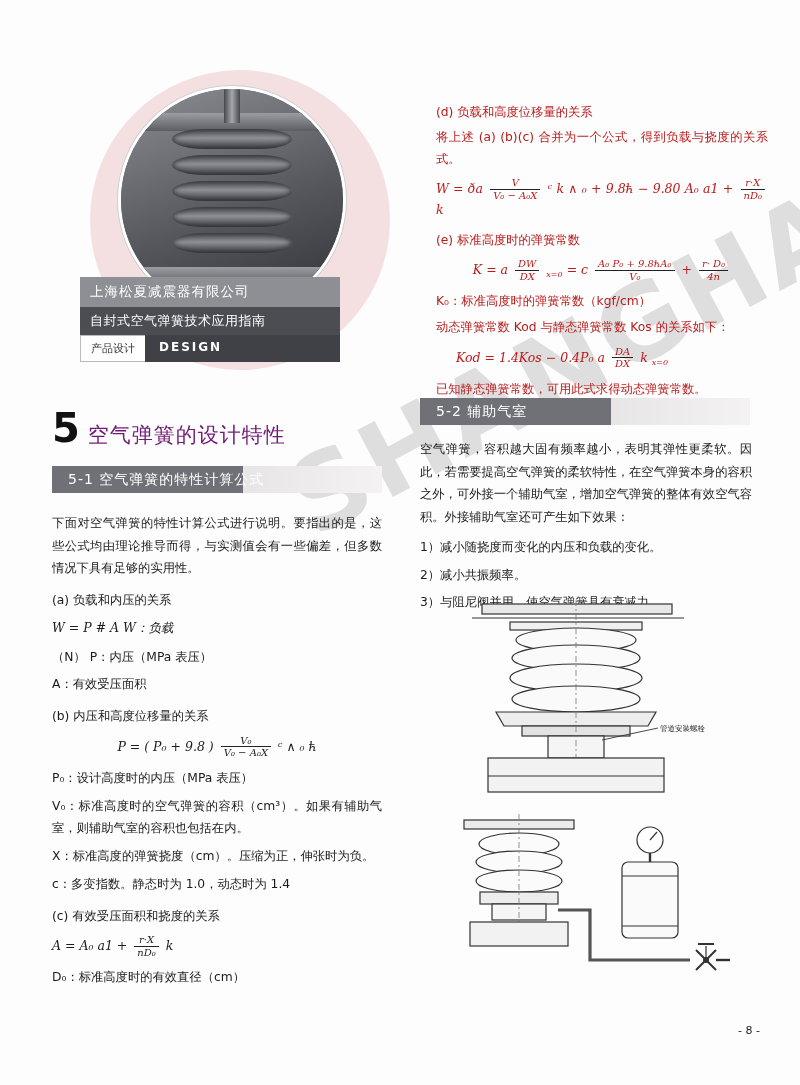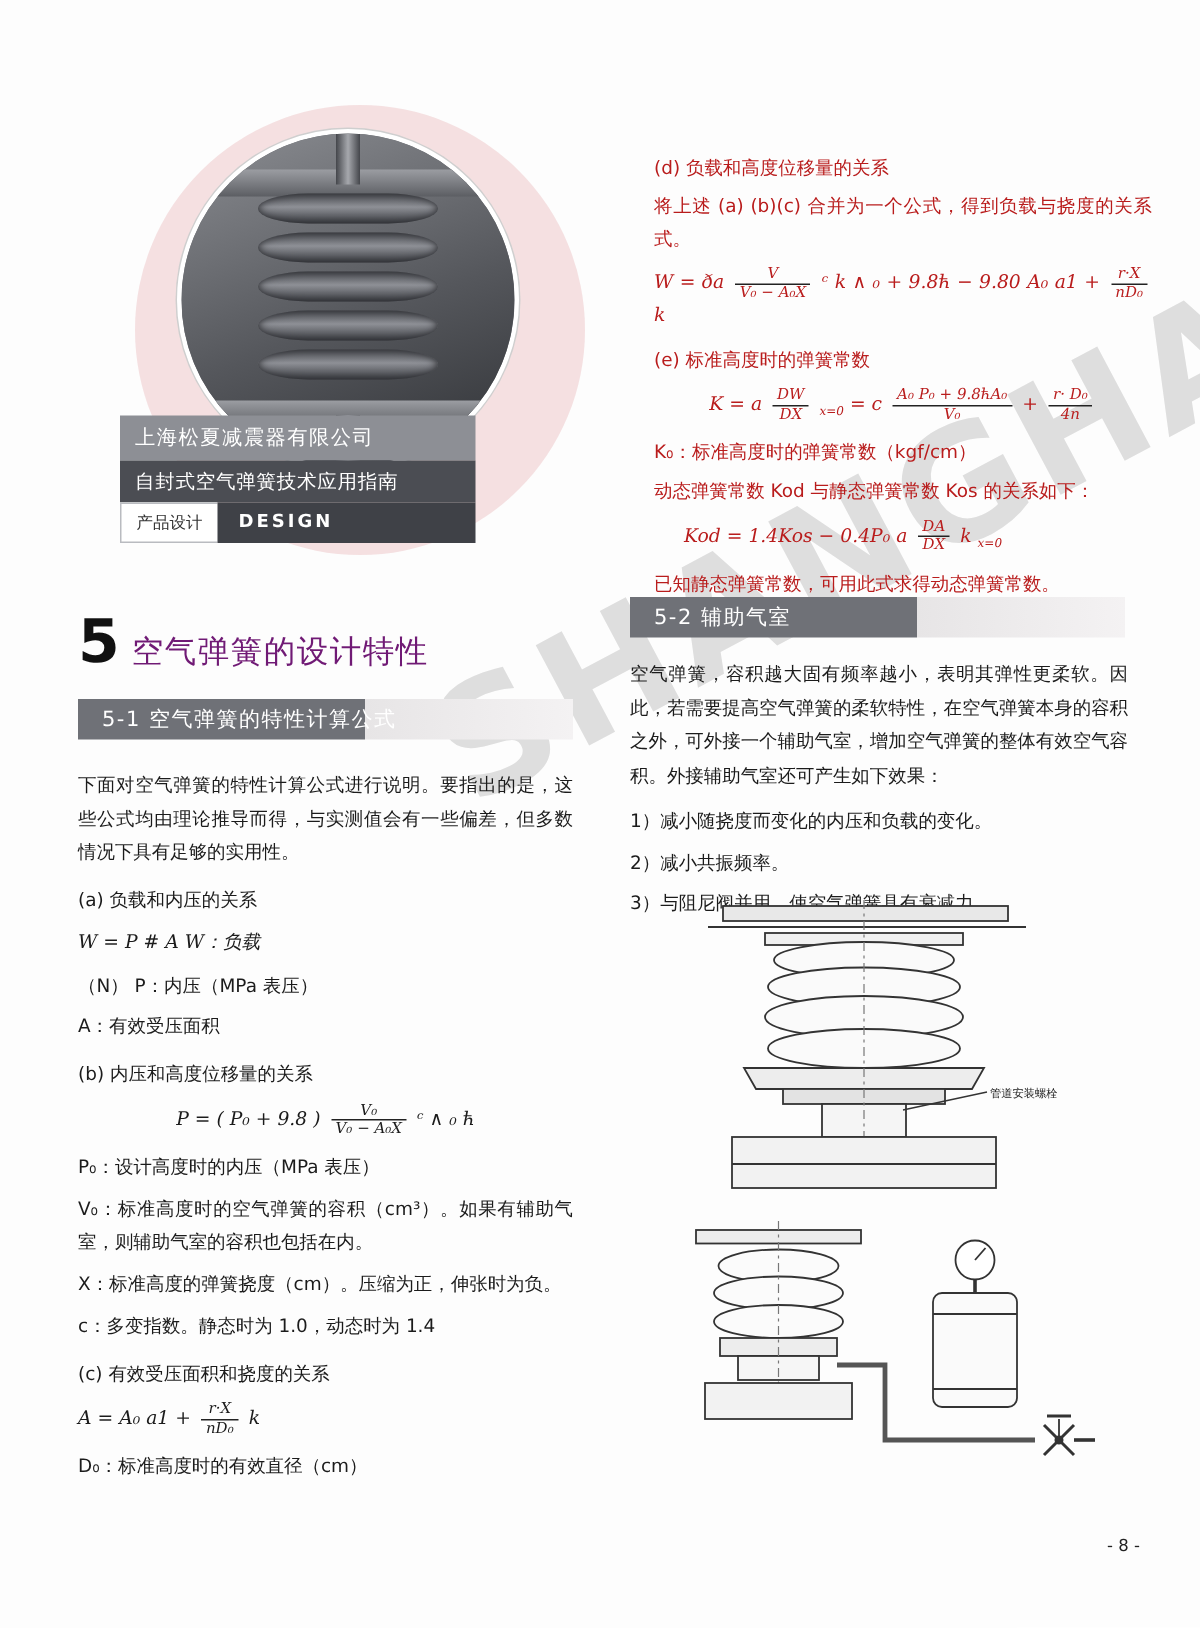--- a/index.html
+++ b/index.html
@@ -65,21 +65,21 @@
     position:absolute;left:-12px;right:-12px;height:18px;
     background:linear-gradient(#9b9da2,#5c5e63);
     border-radius:3px;
   }
   .photo .rod{
     position:absolute;left:50%;transform:translateX(-50%);
     width:16px;background:linear-gradient(90deg,#44464b,#a6a8ad,#44464b);
   }
   
   .banner{
-    position:absolute;left:80px;top:277px;width:237px;
+    position:absolute;left:80px;top:277px;width:260px;
   }
   .banner .b1{
     background:#8d8f95;color:#ffffff;
     font-size:13.5px;padding:6px 10px;letter-spacing:1px;
   }
   .banner .b2{
     background:#4b4d53;color:#ffffff;
     font-size:13px;padding:5px 10px;letter-spacing:.5px;
   }
   .banner .b3{

